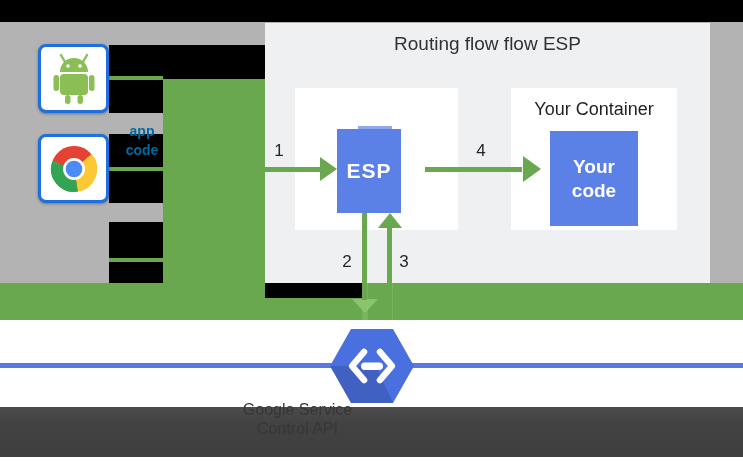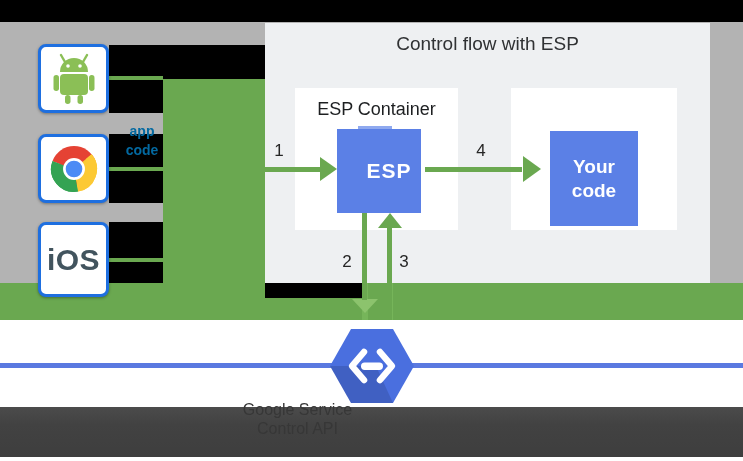--- a/index.html
+++ b/index.html
@@ -47,21 +47,21 @@
   .panel{left:265px;top:23px;width:445px;height:260px;background:#eef0f2;}
   .panel-title{left:265px;top:33px;width:445px;text-align:center;font-size:19px;color:#303234;}
   .container-box{top:88px;height:142px;background:#ffffff;}
   .esp-container{left:295px;width:163px;}
   .your-container{left:511px;width:166px;}
   .container-label{top:99px;font-size:18px;color:#1d1f21;text-align:center;}
   .esp-container-label{left:295px;width:163px;}
   .your-container-label{left:511px;width:166px;}
   .blue-box{background:#5b80e6;color:#ffffff;display:flex;flex-direction:column;
             align-items:center;justify-content:center;font-weight:700;}
-  .esp-box{left:337px;top:129px;width:64px;height:84px;font-size:21px;letter-spacing:1px;padding-left:20px;}
+  .esp-box{left:337px;top:129px;width:64px;height:84px;font-size:21px;letter-spacing:1px;}
   .esp-notch{left:358px;top:126px;width:34px;height:4px;background:#8fa9ef;}
   .your-code-box{left:550px;top:131px;width:88px;height:95px;font-size:19px;line-height:24px;}
 
   
   .hline{height:5px;background:#6aa850;}
   .line1{left:265px;top:167px;width:56px;}
   .line4{left:425px;top:167px;width:97px;}
   .vline{width:5px;background:#6aa850;}
   .line2{left:362px;top:213px;height:87px;}
   .line3{left:387px;top:227px;height:93px;}
@@ -133,35 +133,32 @@
       <path d="M24,24 L40.9,9.9 A22,22 0 0 1 27.8,45.7 Z" fill="#fcc934"></path>
       <path d="M24,24 L27.8,45.7 A22,22 0 0 1 3.3,16.5 Z" fill="#34a353"></path>
       <circle cx="24" cy="24" r="15" fill="#e54234"></circle>
       <path d="M24,24 L40.9,9.9 A22,22 0 0 1 27.8,45.7 Z" fill="#fcc934"></path>
       <path d="M24,24 L27.8,45.7 A22,22 0 0 1 3.3,16.5 Z" fill="#34a353"></path>
       <circle cx="24" cy="24" r="10.5" fill="#ffffff"></circle>
       <circle cx="24" cy="24" r="8" fill="#4c8bf5"></circle>
     </svg>
   </div>
 
-  <div class="abs client-box ios-box">
-    <span class="ios-text">iOS</span>
-  </div>
 
   <div class="abs panel"></div>
-  <div class="abs panel-title">Control flow with ESP</div>
+  <div class="abs panel-title">Routing flow flow ESP</div>
 
   <div class="abs container-box esp-container"></div>
-  <div class="abs container-label esp-container-label">ESP Container</div>
   <div class="abs esp-notch"></div>
   <div class="abs blue-box esp-box">
     <span>ESP</span>
   </div>
 
   <div class="abs container-box your-container"></div>
+  <div class="abs container-label your-container-label">Your Container</div>
   <div class="abs blue-box your-code-box">
     <span>Your</span>
     <span>code</span>
   </div>
 
   <div class="abs hline line1"></div>
   <div class="abs head-right head1"></div>
   <div class="abs hline line4"></div>
   <div class="abs head-right head4"></div>
   <div class="abs vline line2"></div>

